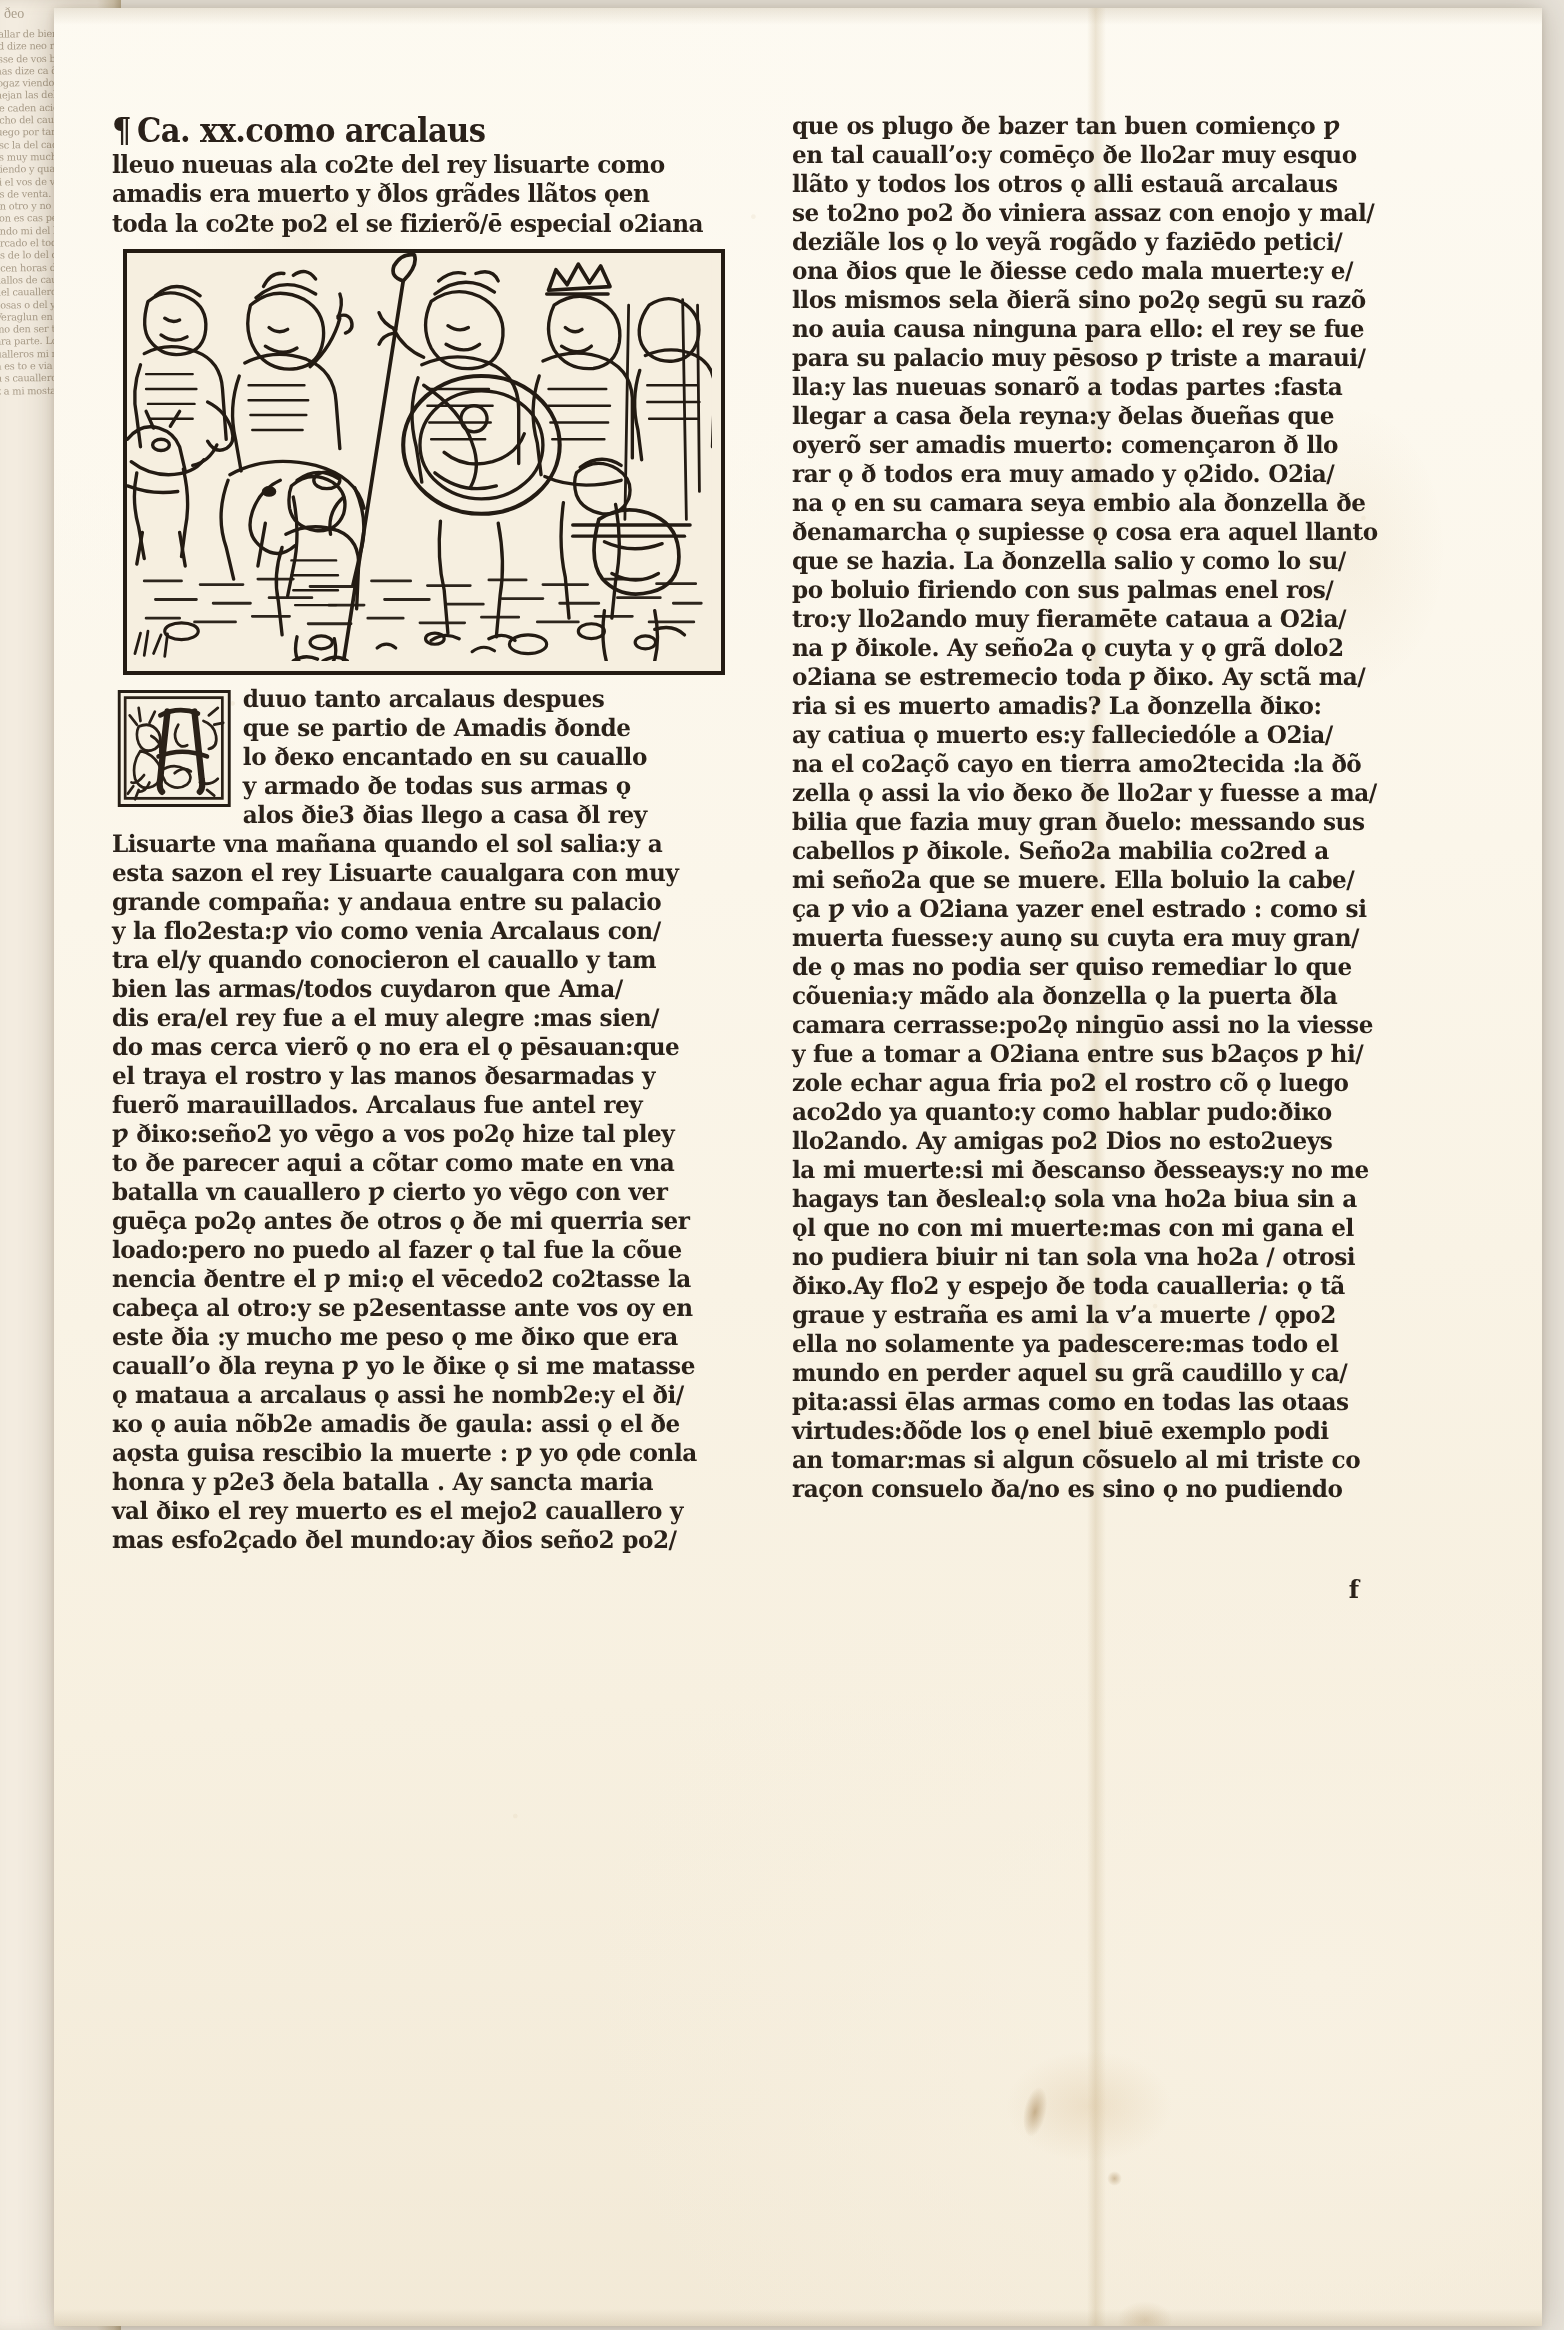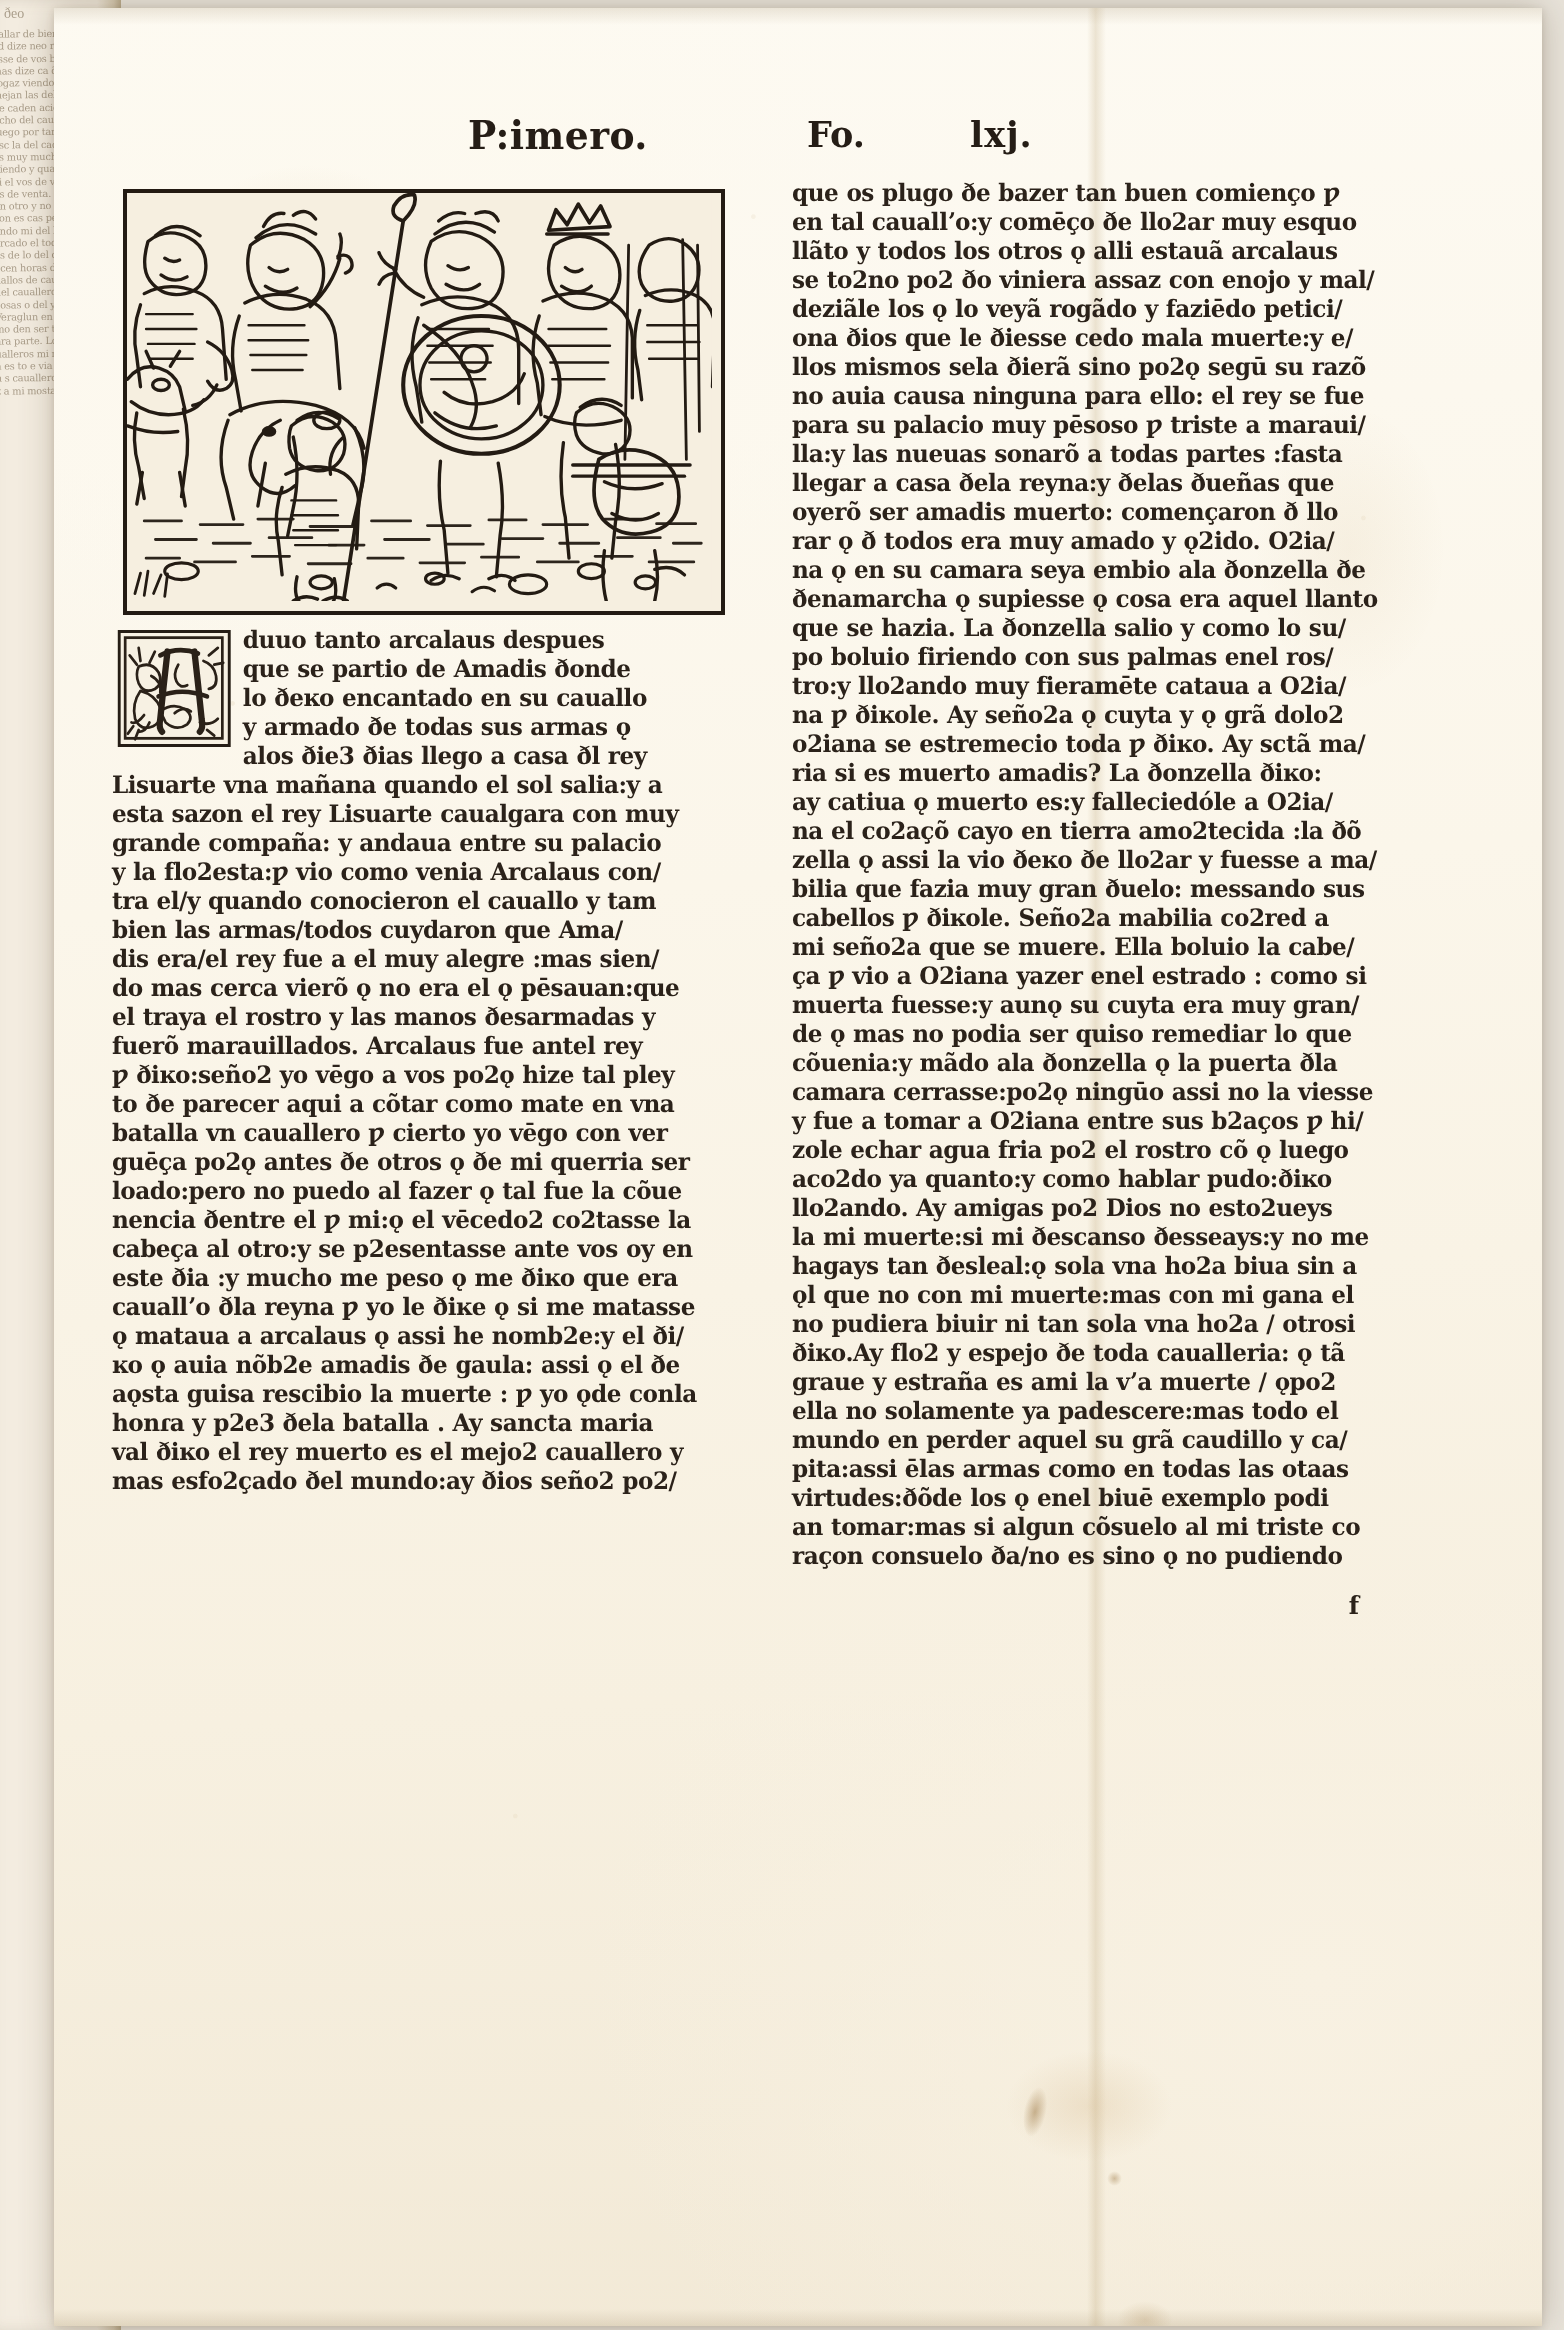--- a/index.html
+++ b/index.html
@@ -272,30 +272,35 @@
     <div class="crease"></div>
     <div class="stain s1"></div>
     <div class="stain s2"></div>
     <div class="stain s3"></div>
     <div class="stain s4"></div>
     <div class="stain s5"></div>
     <div class="stain s6"></div>
 
     <div class="typeblock">
 
-      <div class="running-head">
-        <div class="rh-title">P:imero.</div>
-        <div class="rh-fo">Fo.</div>
-        <div class="rh-folio">lxj.</div>
-      </div>
 
       <div class="columns">
 
         <div class="col col-left">
 
+          <div class="chap-head">
+            <div class="chap-line1">
+              <span class="pilcrow">¶</span><span>Ca. xx.como arcalaus</span>
+            </div>
+            <div class="chap-rest">
+              <div>lleuo nueuas ala co2te del rey lisuarte  como</div>
+              <div>amadis era muerto y ðlos grãdes llãtos ǫen</div>
+              <div>toda la co2te po2 el se fizierõ/ē especial o2iana</div>
+            </div>
+          </div>
 
           <div class="woodcut">
             <svg width="585" height="408" viewBox="0 0 627 438">
               <rect width="627" height="438" fill="#f6efe0"></rect>
               <g stroke="#231b13" fill="none" stroke-linecap="round" stroke-linejoin="round">
 
                 <g stroke-width="3" opacity=".95">
                   <path d="M18 352 h40 M78 356 h46 M140 350 h38 M196 358 h50 M262 352 h42 M322 357 h46 M388 351 h40 M446 356 h48 M512 350 h40 M568 355 h42"></path>
                   <path d="M30 372 h44 M92 376 h40 M152 370 h46 M216 378 h38 M276 372 h48 M342 377 h40 M402 371 h44 M464 376 h42 M526 370 h46 M586 376 h30"></path>
                   <path d="M20 392 h36 M72 396 h44 M134 390 h40 M194 398 h46 M258 392 h38 M314 397 h48 M380 391 h40 M440 396 h44 M502 390 h40 M560 396 h48"></path>

